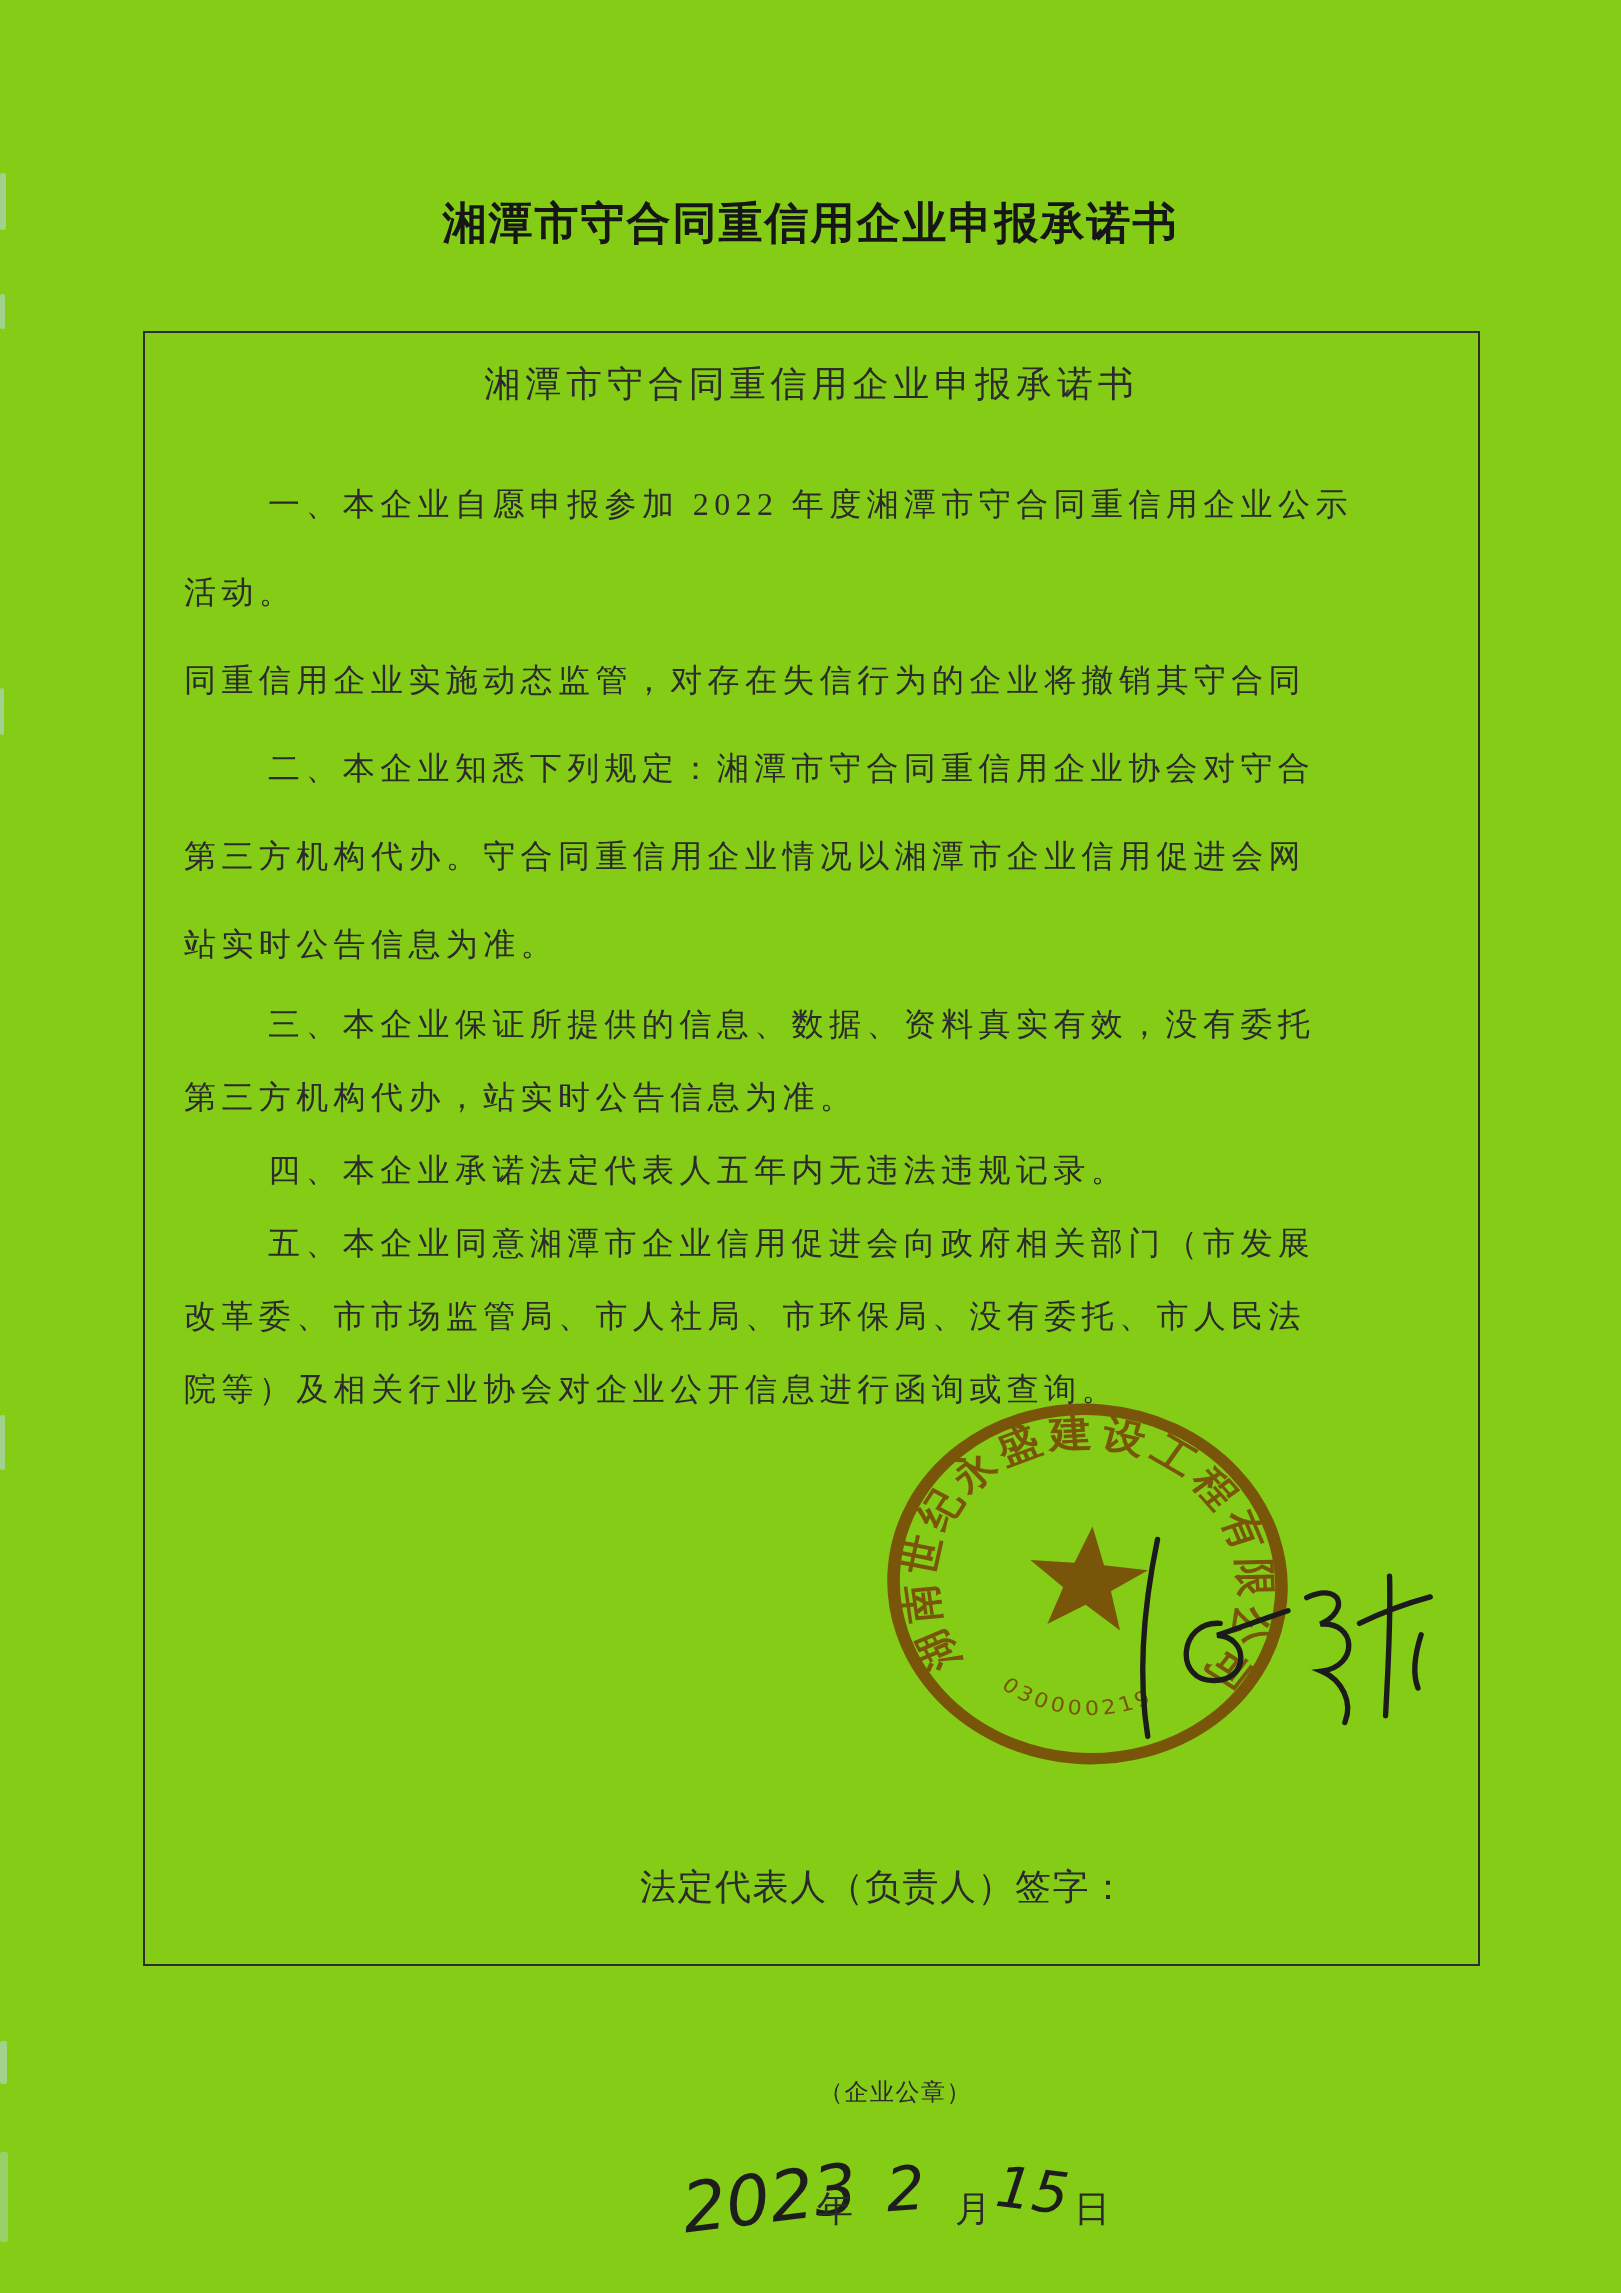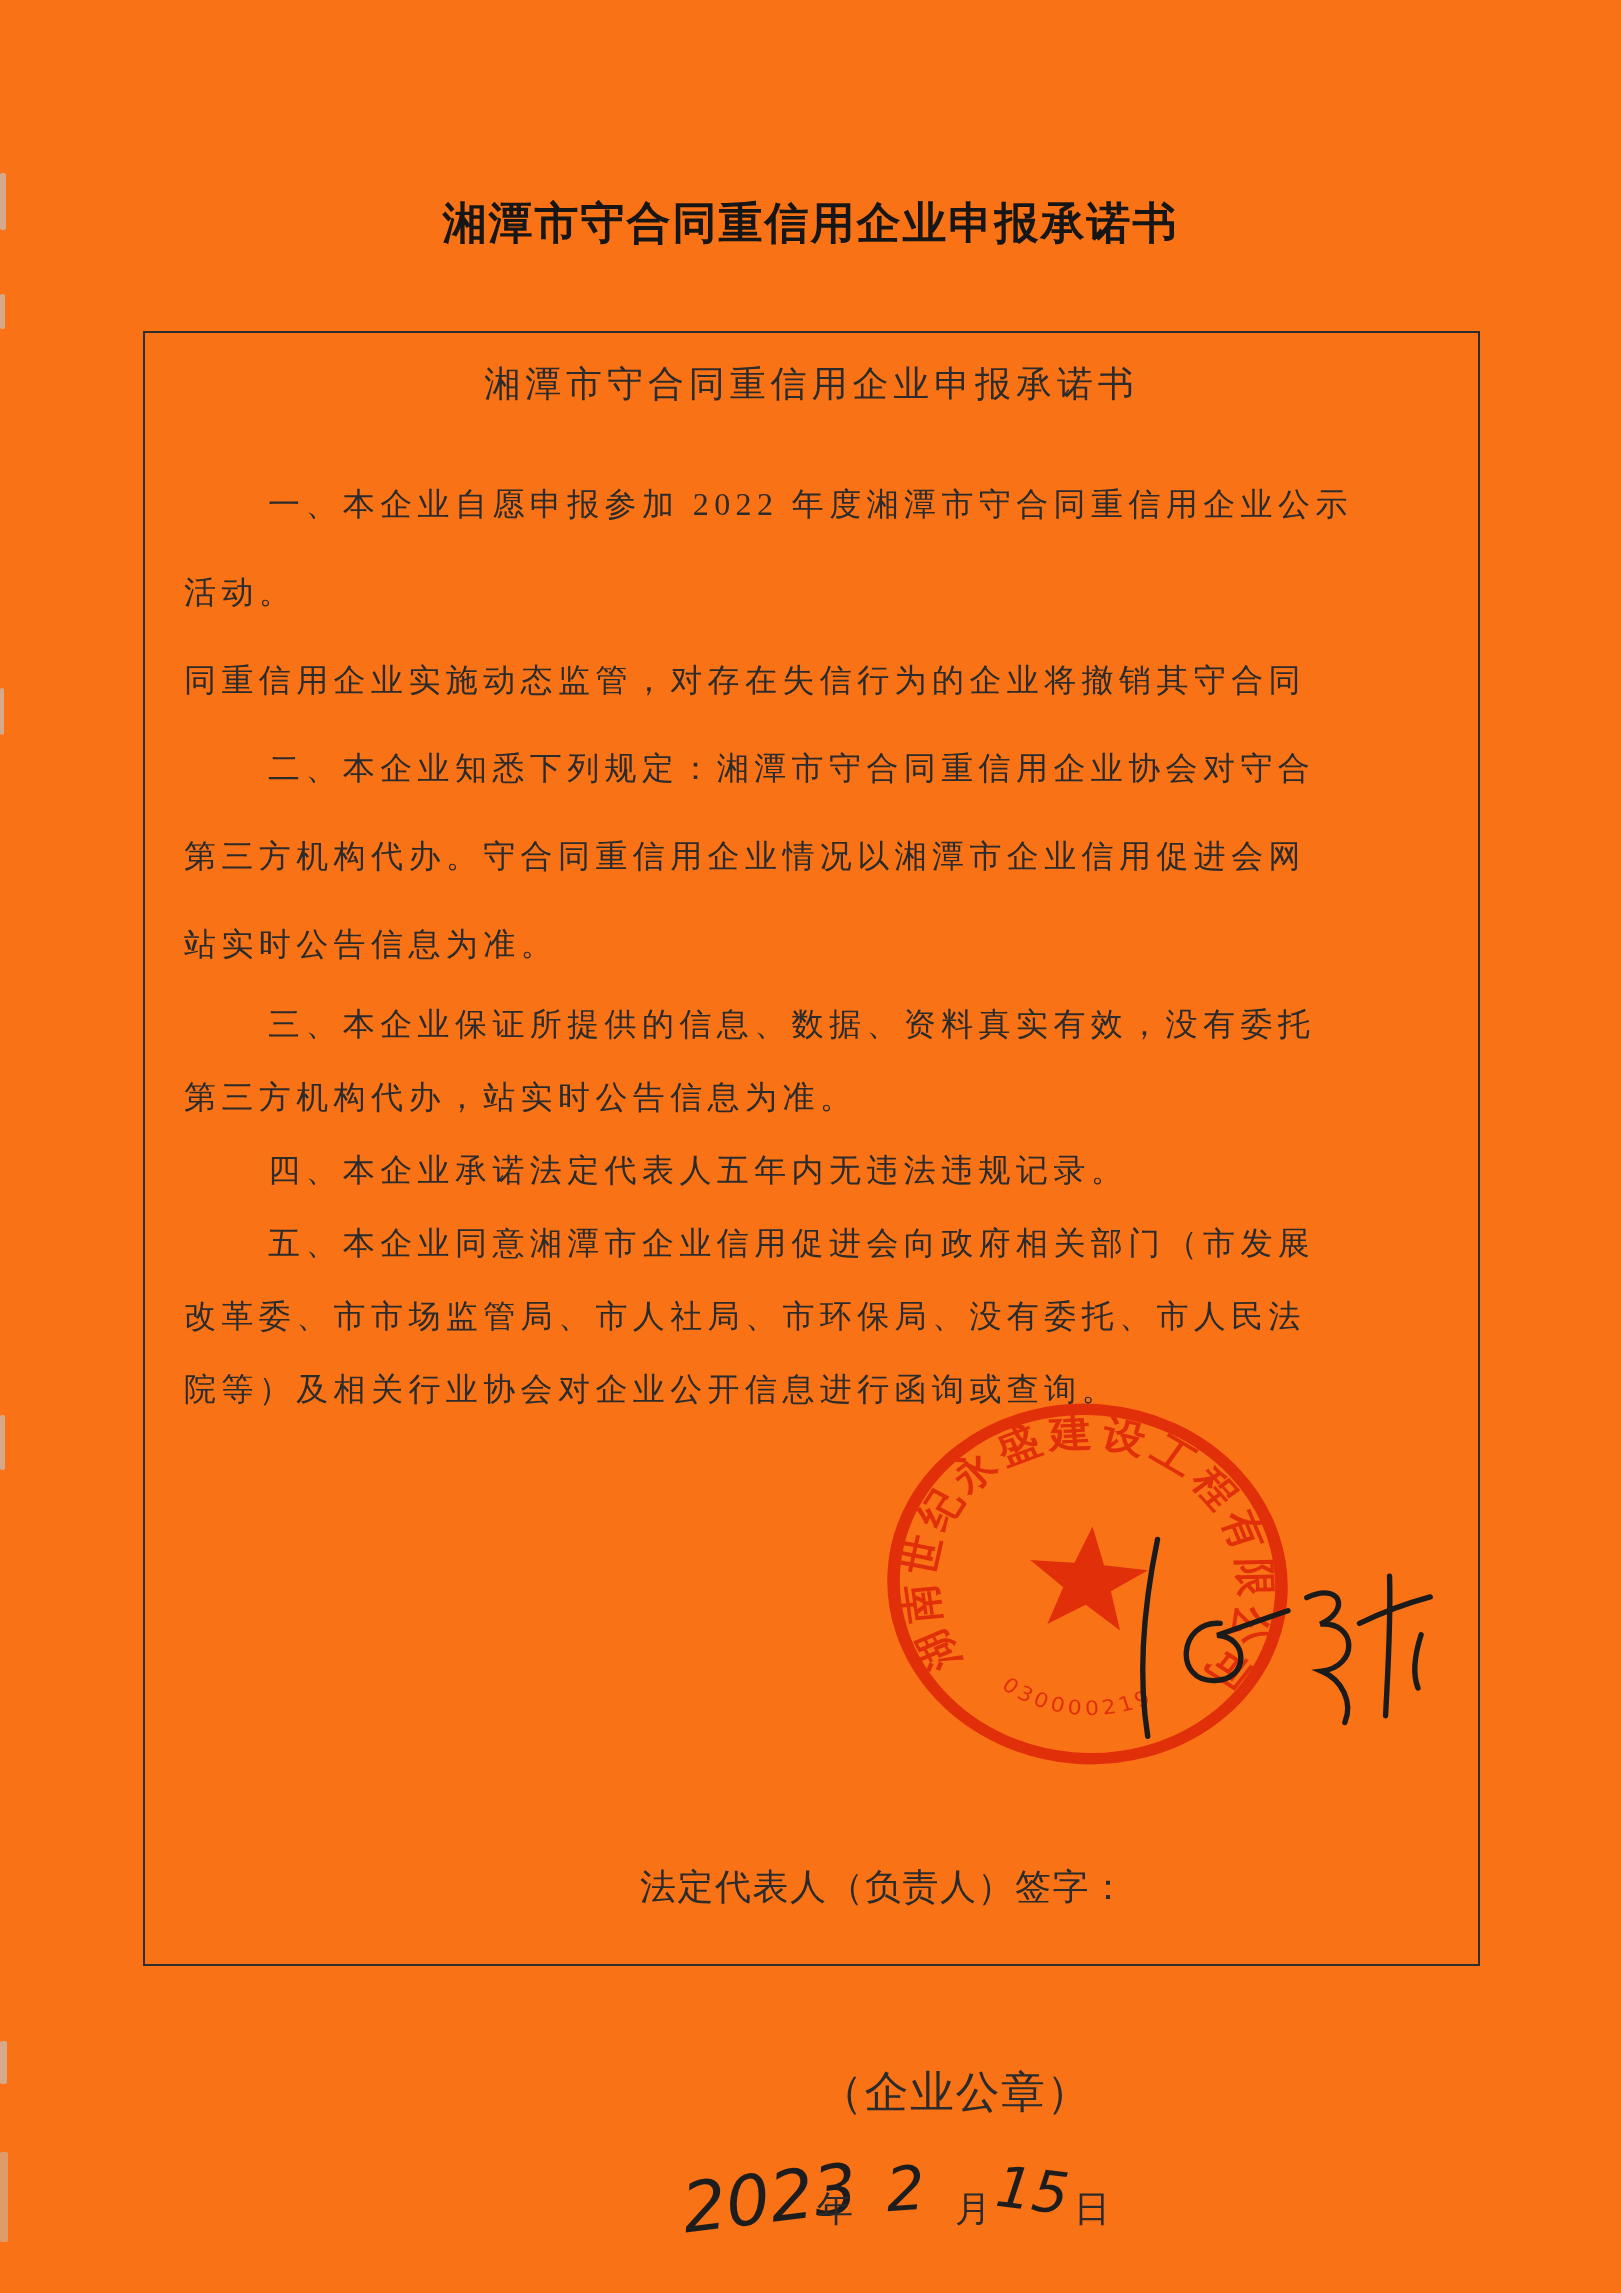--- a/index.html
+++ b/index.html
@@ -4,21 +4,21 @@
 <style>
   html,body{margin:0;padding:0;}
   body{
     background:#e9e9e9;
     font-family:"Liberation Serif","DejaVu Serif",serif;
   }
   .page{
     position:relative;
     width:1621px;height:2294px;
     margin:0 auto;
-    background:#f97316;
+    background:#84cc16;
     overflow:hidden;
     color:#222;
   }
   
   .artifact{position:absolute;left:0;background:#bcd6ec;opacity:.55;border-radius:2px;}
 
   .main-title{
     position:absolute;left:0;top:194px;width:100%;
     text-align:center;
     font-size:44px;font-weight:bold;color:#161616;
@@ -48,21 +48,21 @@
   .para-narrow .line{line-height:73px;height:73px;}
   .indent{padding-left:84px;}
 
   .sig-label{
     position:absolute;left:495px;top:1532px;
     font-size:36px;letter-spacing:1.5px;color:#2b2b2b;
     line-height:45px;
   }
   .seal-note{
     position:absolute;left:674px;top:1737px;
-    font-size:44px;letter-spacing:1.5px;color:#2b2b2b;
+    font-size:24px;letter-spacing:1.5px;color:#2b2b2b;
     line-height:45px;
   }
   .date-part{position:absolute;font-size:36px;color:#2b2b2b;line-height:45px;}
   .hand{
     font-family:"DejaVu Sans",sans-serif;
     font-style:italic;font-weight:400;color:#1d1d1d;
     position:absolute;line-height:1;
   }
   .hand-year{left:537px;top:1831px;font-size:69px;transform:rotate(-7deg);} 
   .hand-month{left:741px;top:1825px;font-size:61px;transform:rotate(-4deg);}

